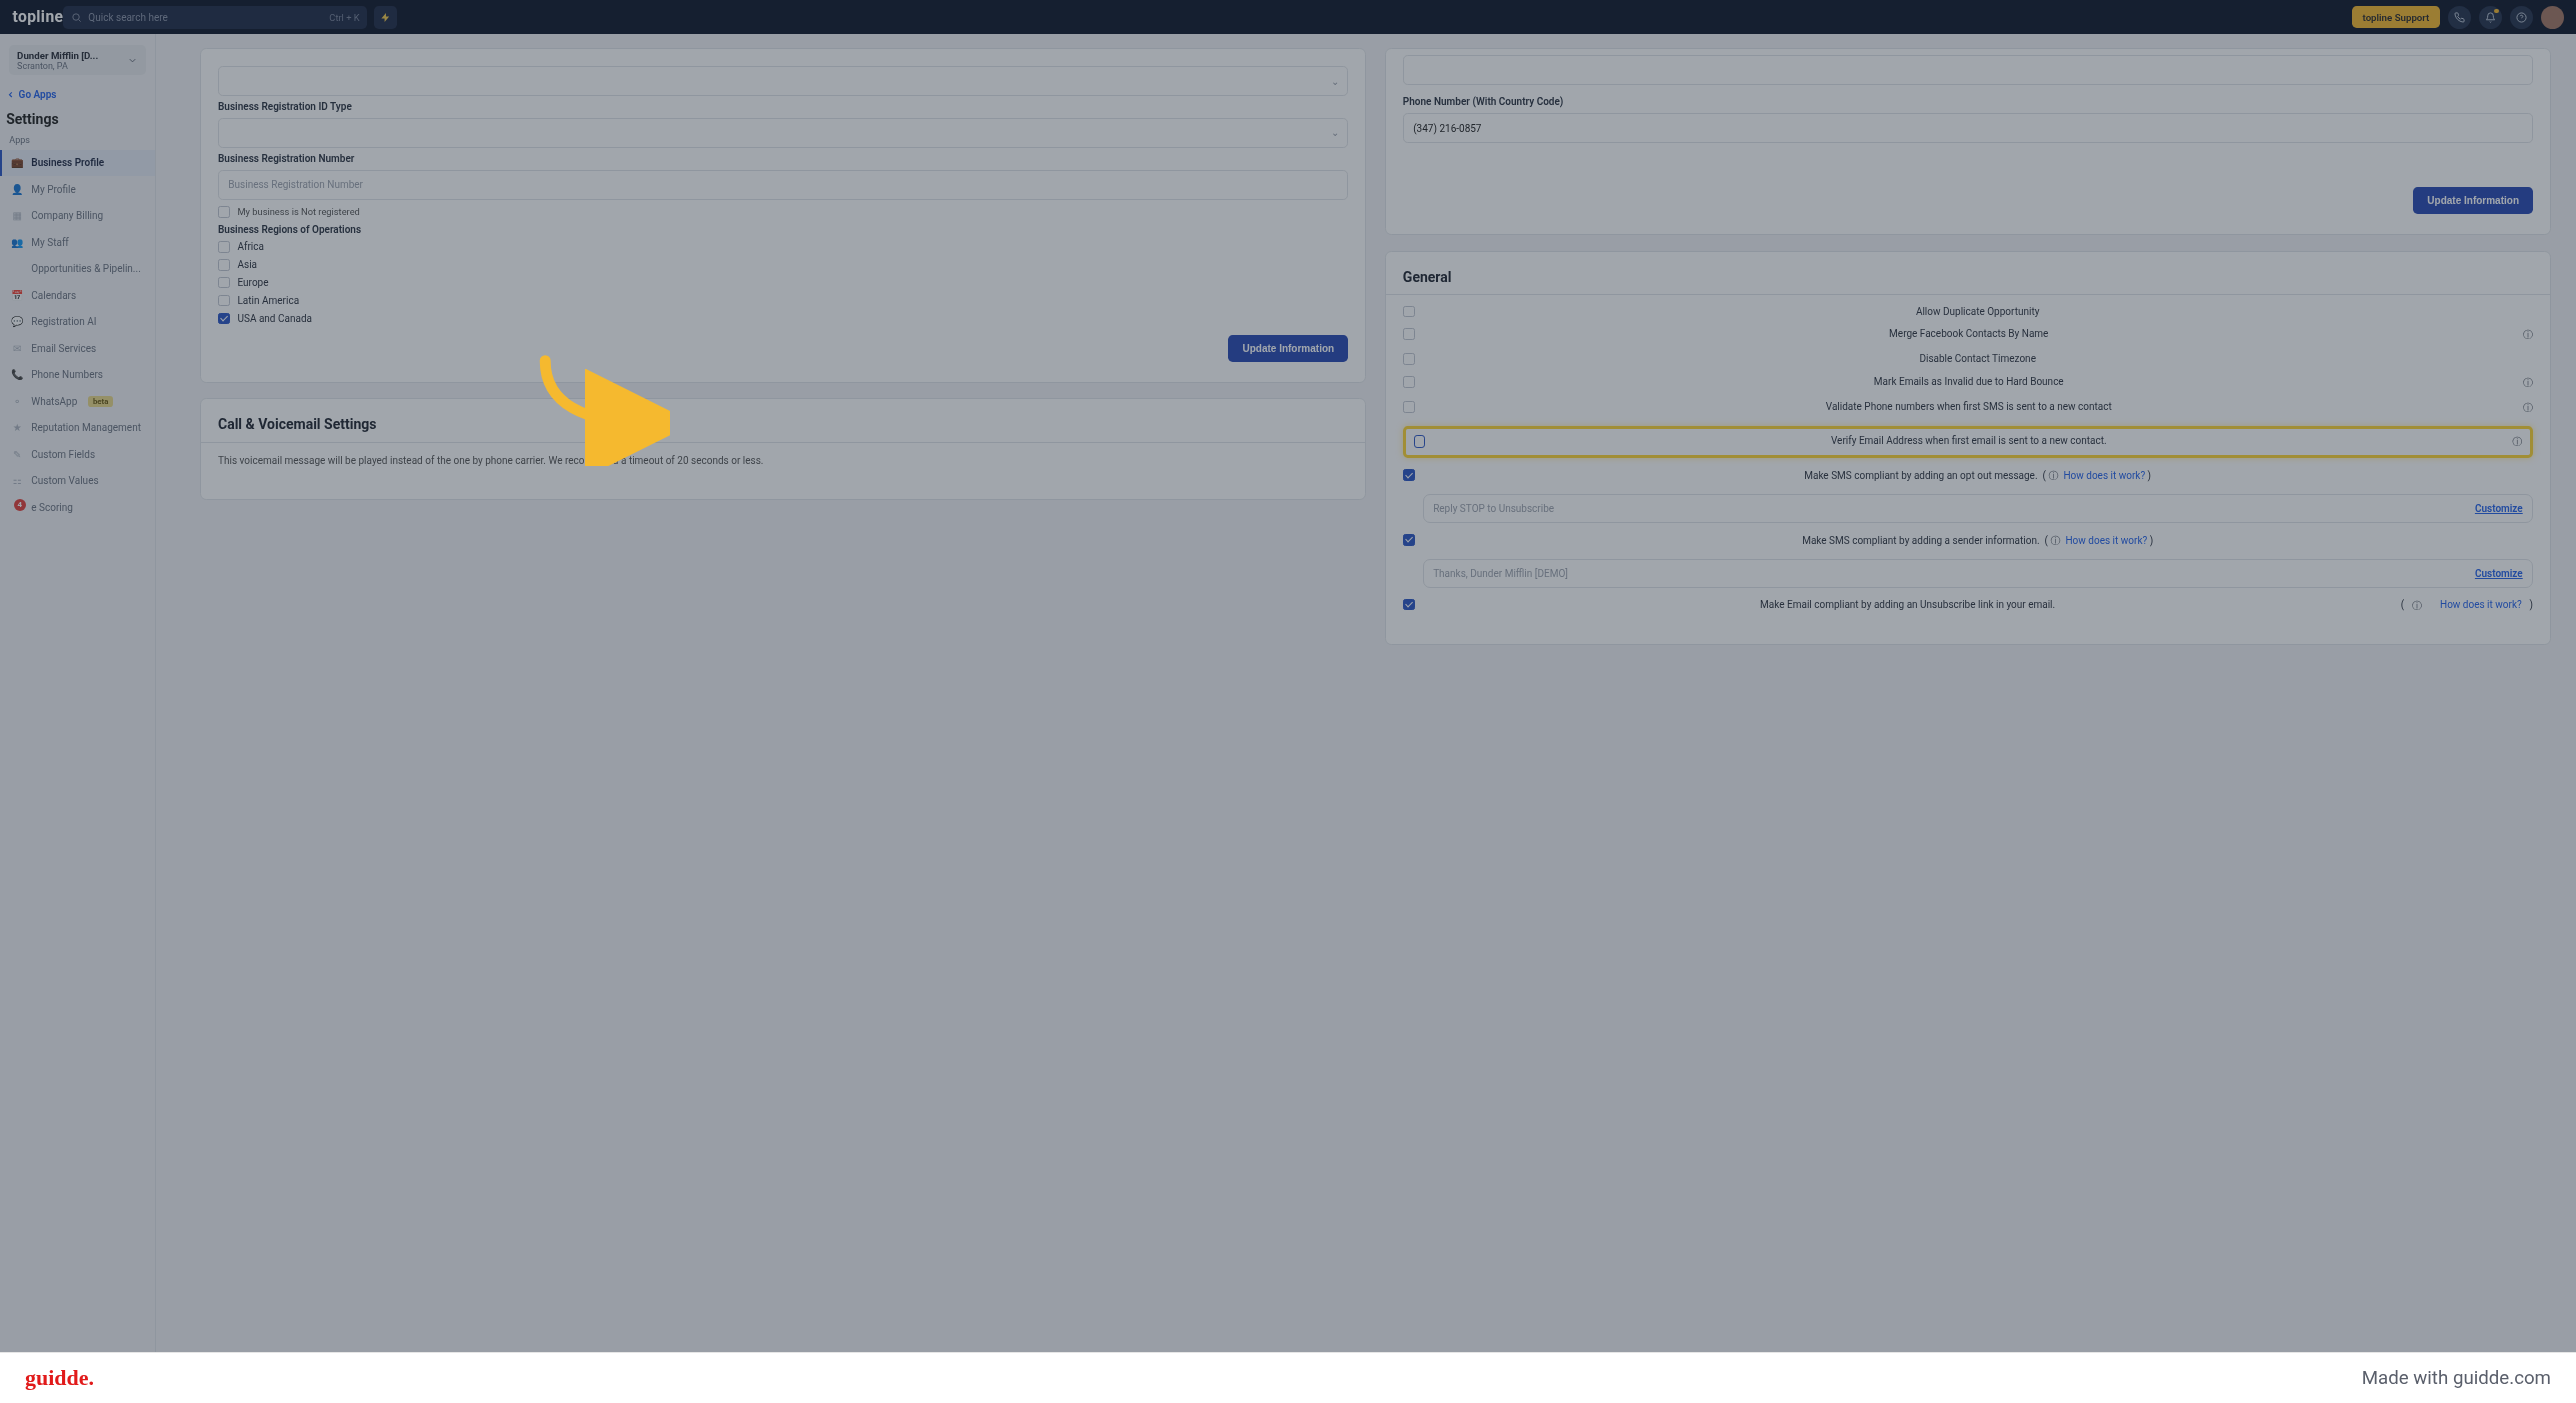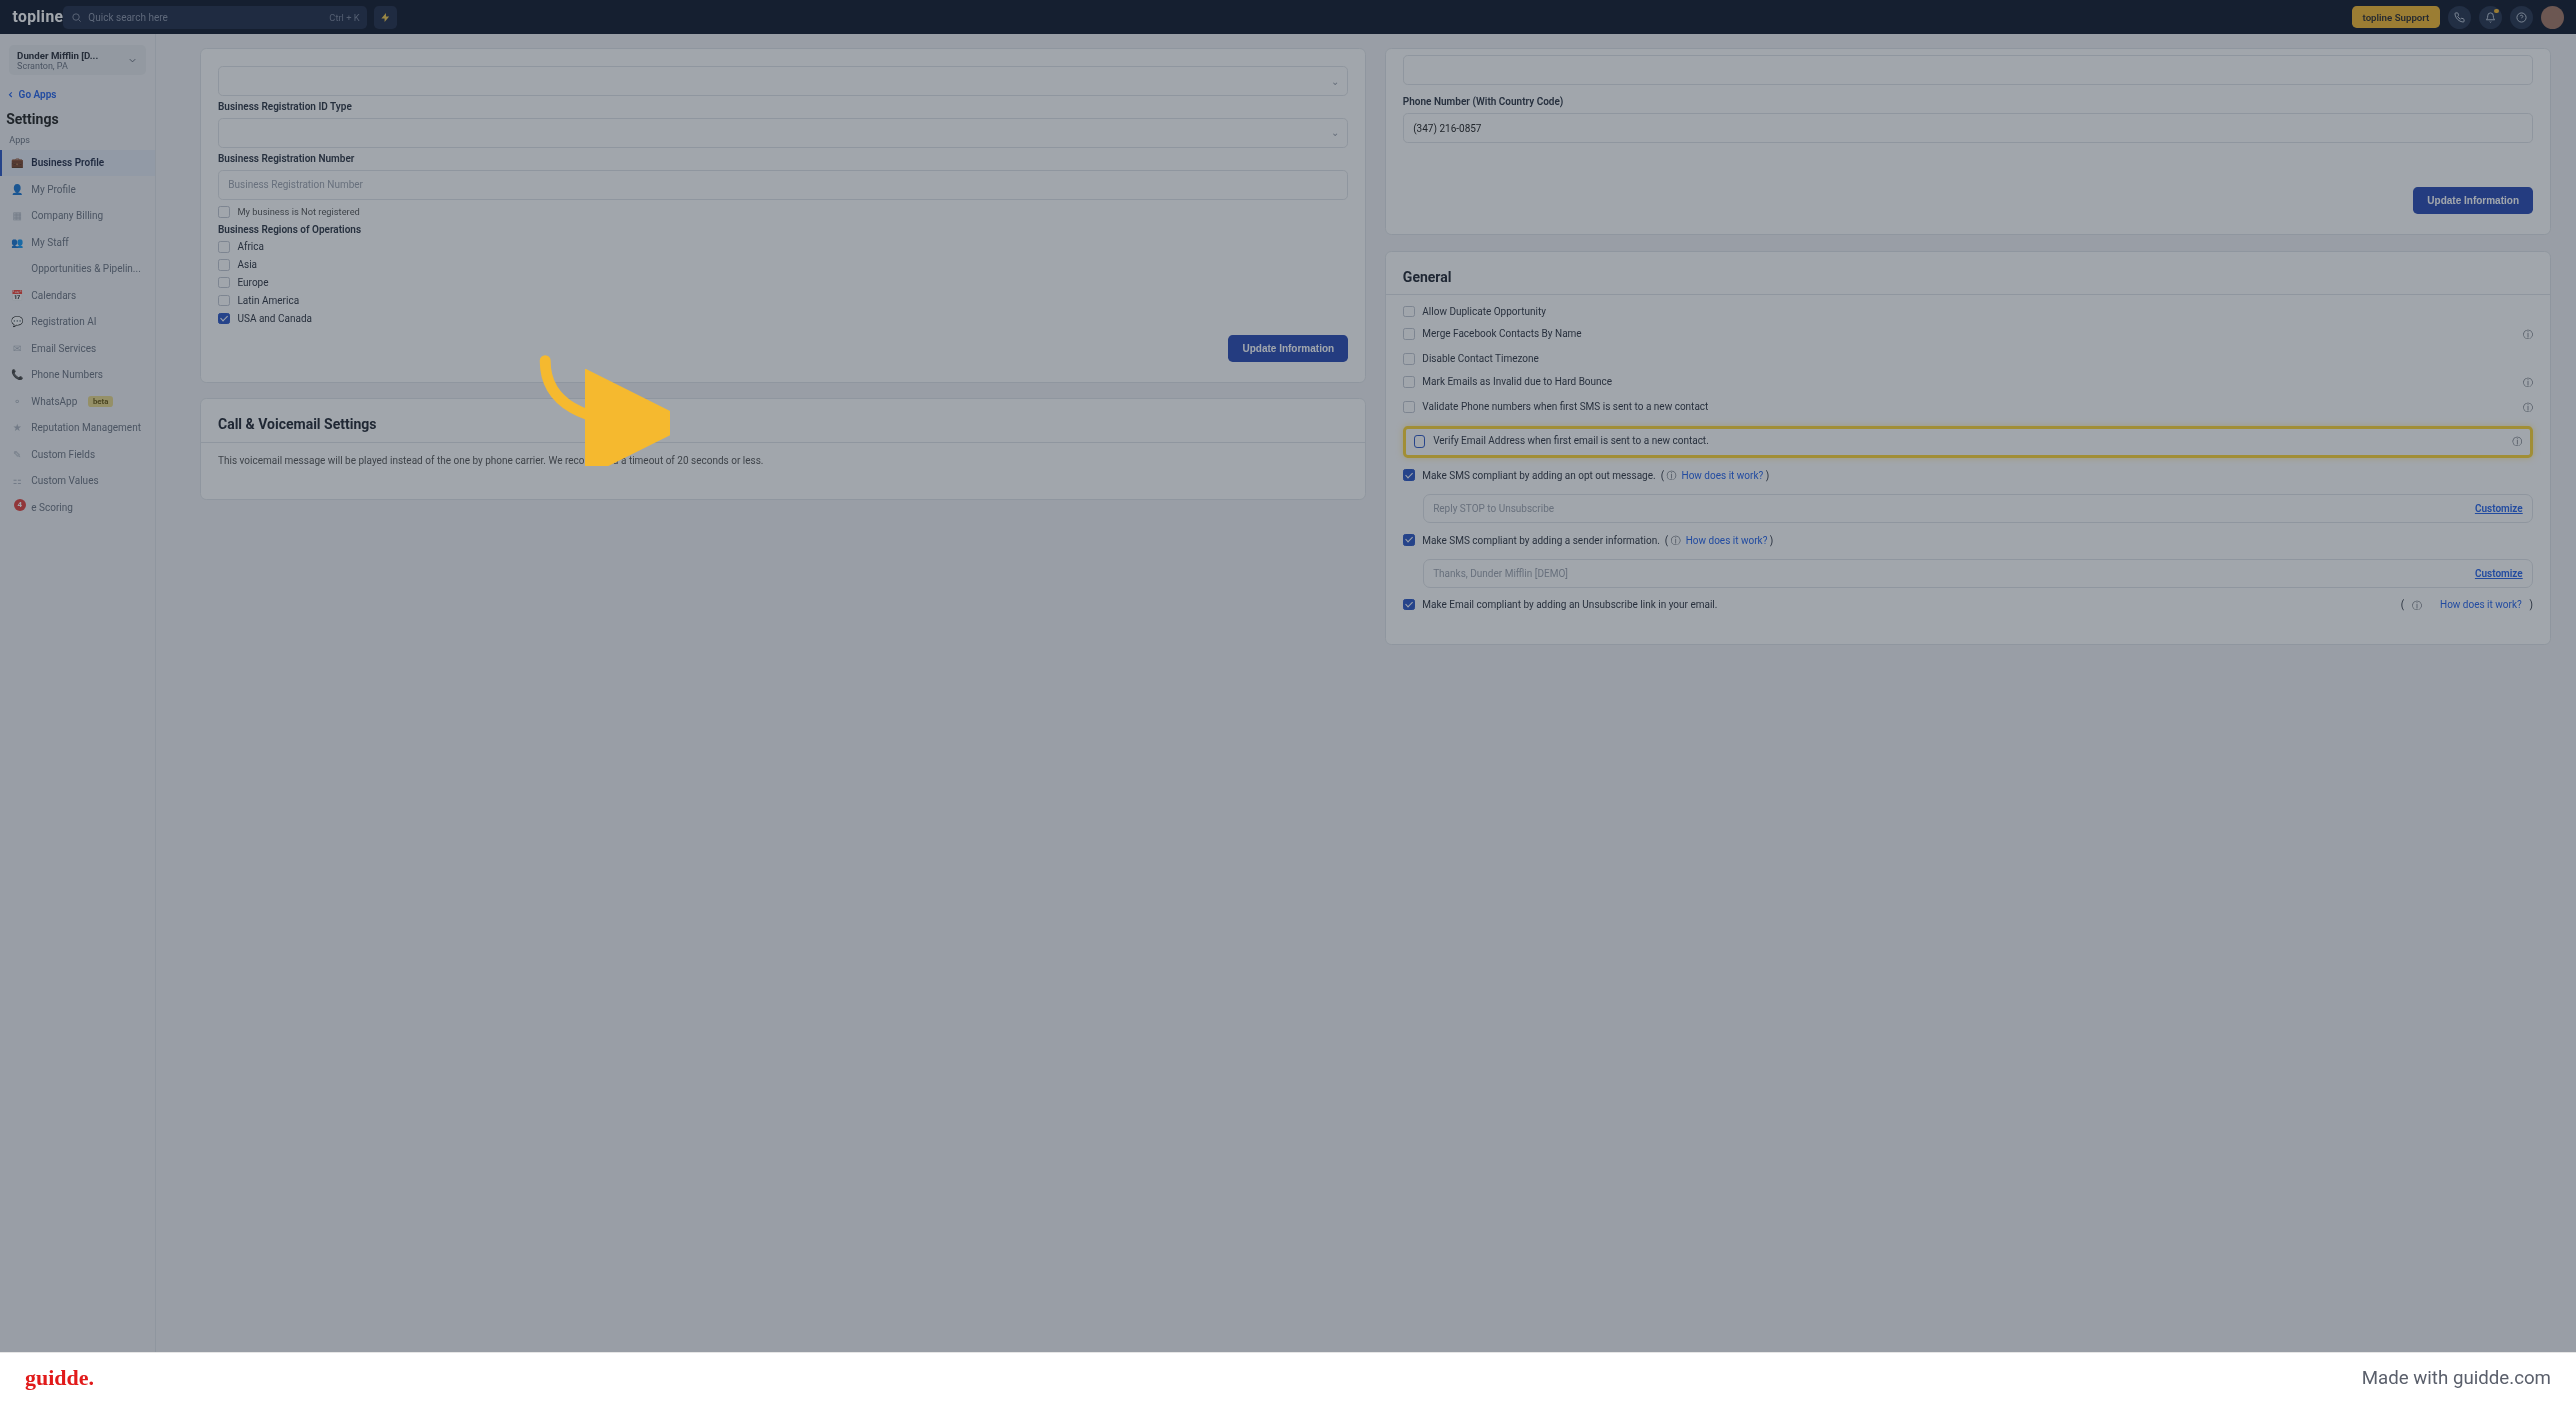--- a/index.html
+++ b/index.html
@@ -70,21 +70,21 @@
   .cb{width:11.7px;height:11.7px;border:1.2px solid #c2c7d1;border-radius:2.3px;flex:0 0 11.7px;background:#fff;display:inline-flex;align-items:center;justify-content:center;}
   .cb.checked{background:var(--blue);border-color:var(--blue);}
   .cb.checked::after{content:"";width:3.1px;height:6.2px;border:solid #fff;border-width:0 1.6px 1.6px 0;transform:rotate(45deg);margin-top:-1.6px;}
   .btn-primary{background:var(--blue-btn);color:#fff;border-radius:4.7px;padding:7.8px 14px;font-weight:600;font-size:10px;border:none;}
   .btn-row{display:flex;justify-content:flex-end;margin-top:11px;}
   .card h3{font-size:14px;font-weight:700;margin:0 0 9.3px;color:#222732;}
   .helptext{color:#555;line-height:1.55;font-size:10px;}
   .helptext a{color:var(--link);text-decoration:none;}
   .divider{height:0.8px;background:var(--border);margin:4.7px -17px 11px;}
   .optrow{display:flex;align-items:flex-start;gap:7.8px;margin:11px 0;}
-  .optrow .txt{flex:1;color:#2f3541;}
+  .optrow .txt{flex:1;color:#2f3541;text-align:center;}
   .optrow .info{color:#565c66;}
   .optrow .how{color:var(--link);text-decoration:none;}
   .optrow .paren{color:#2f3541;}
   .subfield{margin:4.7px 0 1.6px 20px;border:0.8px solid var(--border);border-radius:7px;padding:7.8px 9.3px;display:flex;align-items:center;background:#fff;}
   .subfield .ph{color:#9da3ae;flex:1;}
   .subfield .cust{color:var(--link);font-weight:600;}
   .highlight{border:3.1px solid var(--yellow-hi);border-radius:4.7px;padding:6.2px 7.8px;margin:4.7px 0;box-shadow:0 0 0 1.6px #fff inset,0 0 7.8px rgba(255,198,0,.35);}
   .highlight .cb{border:1.6px solid var(--blue);border-radius:3.1px;width:12.5px;height:12.5px;}
 
   

